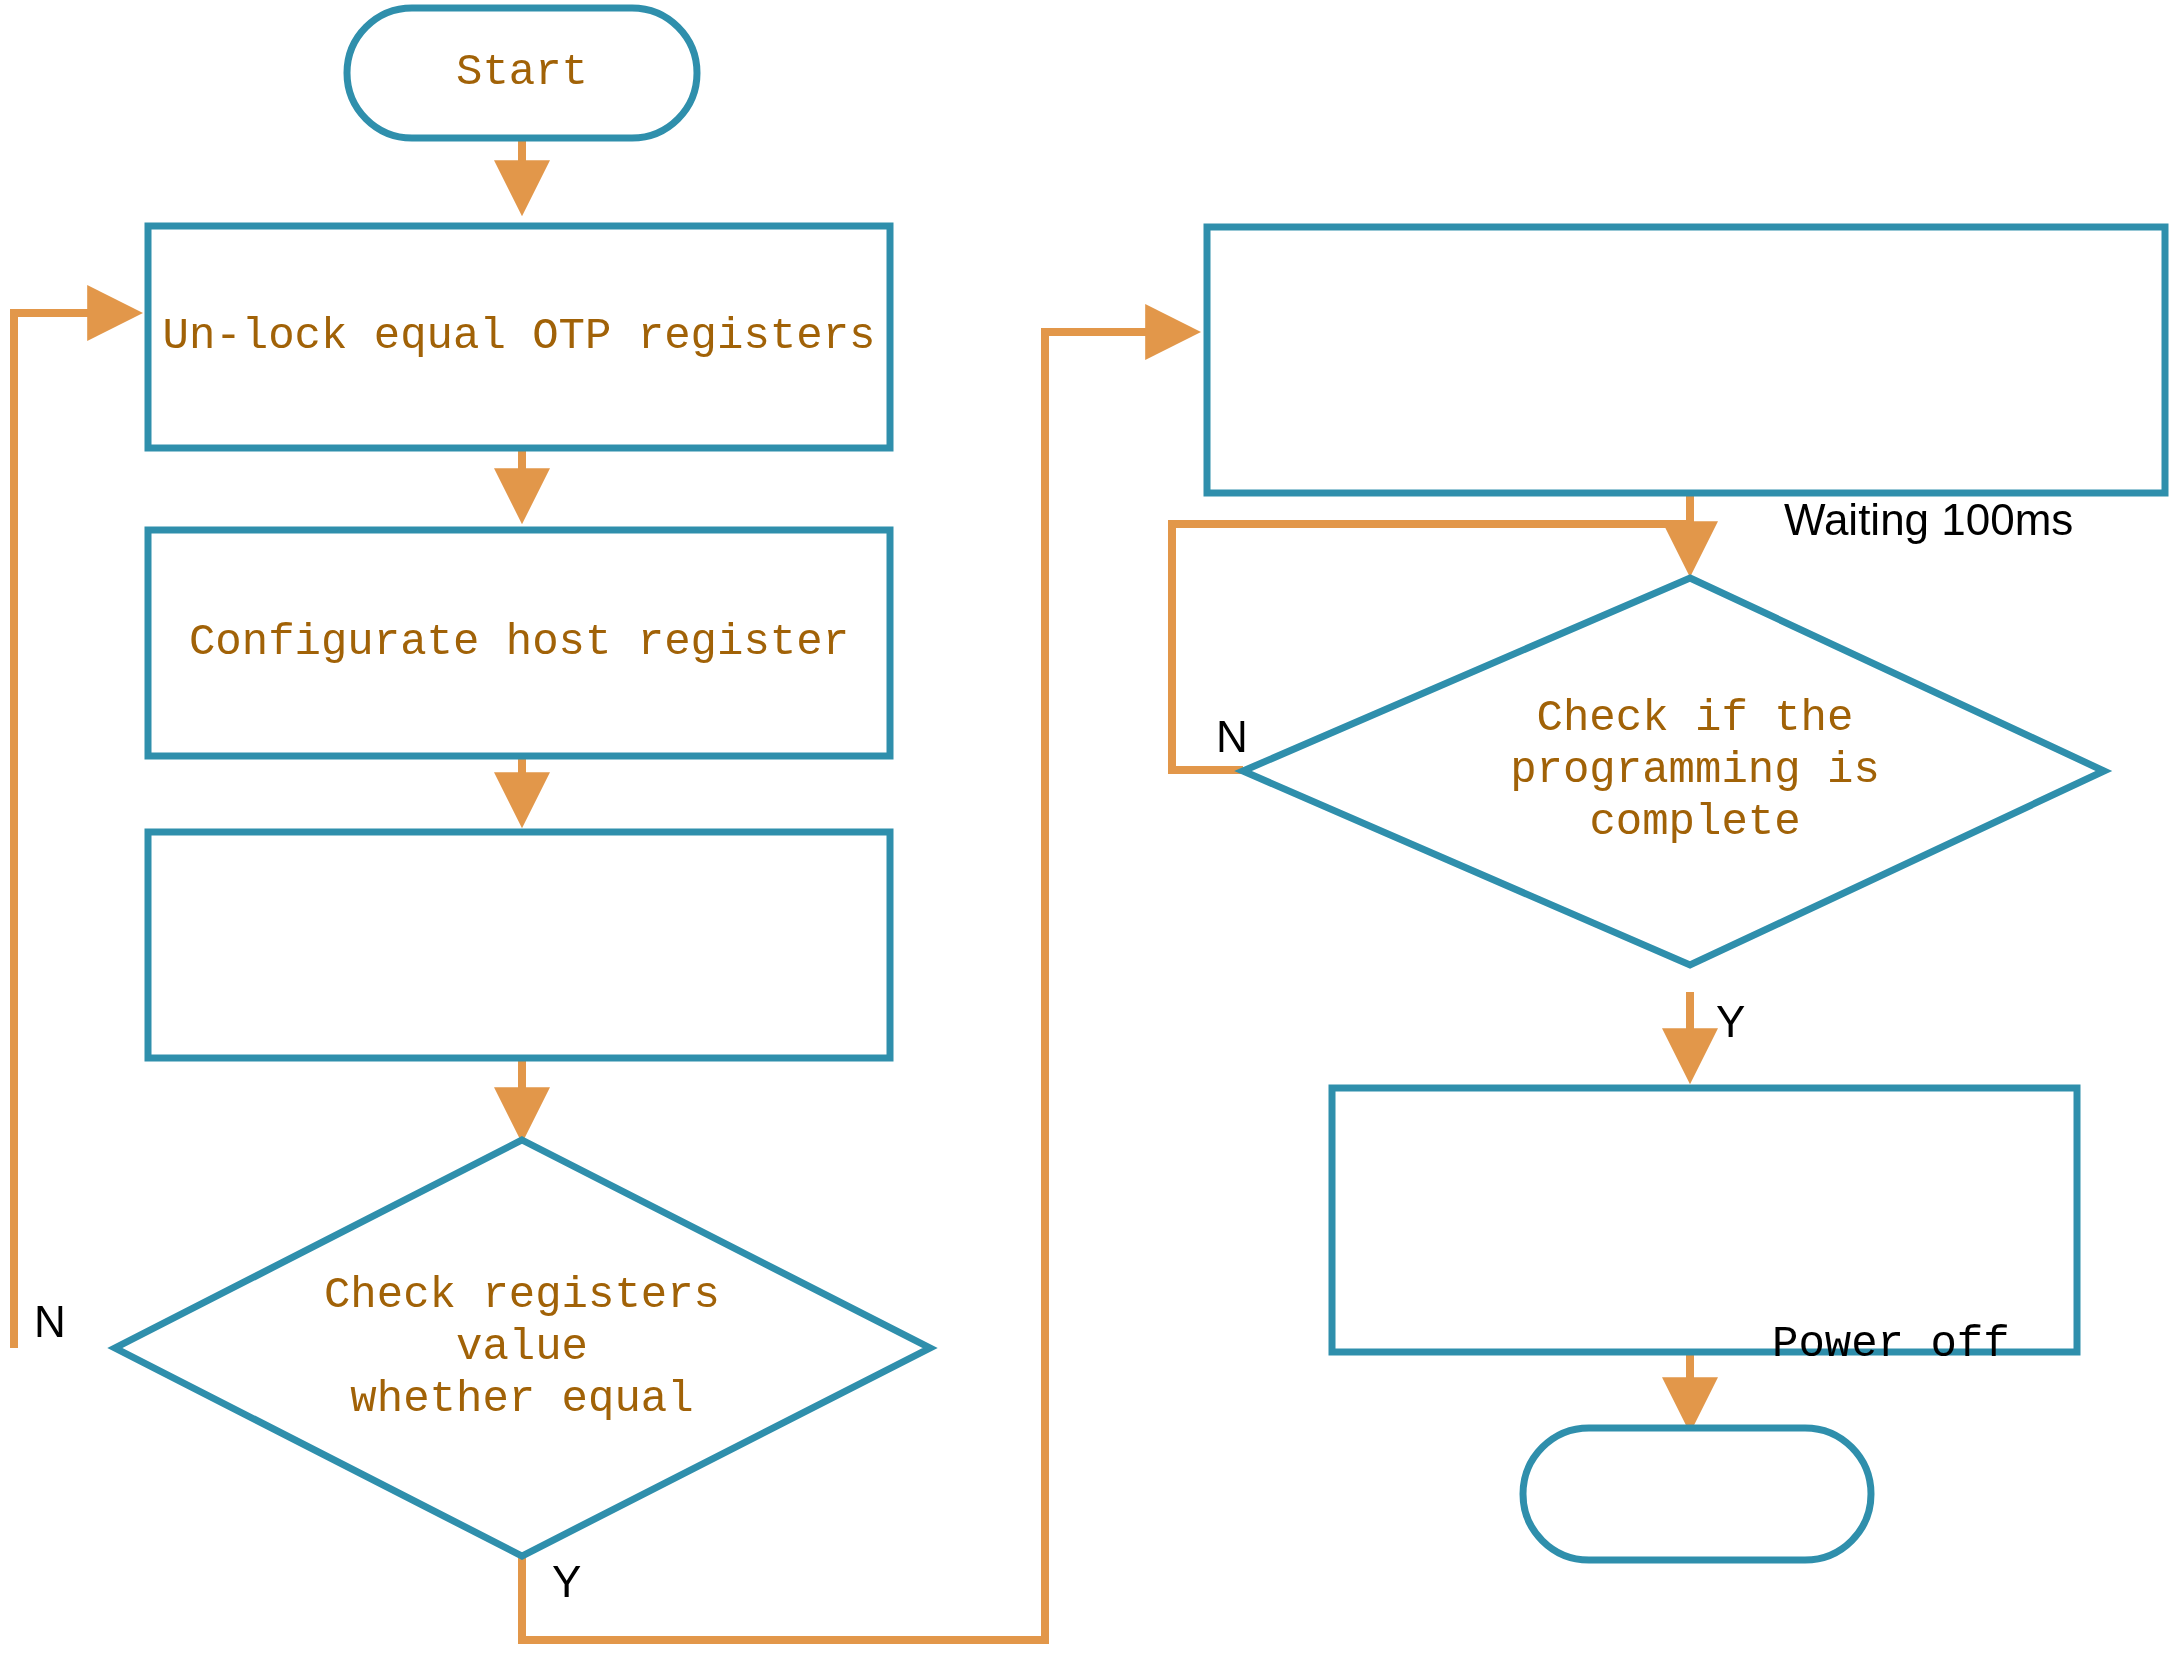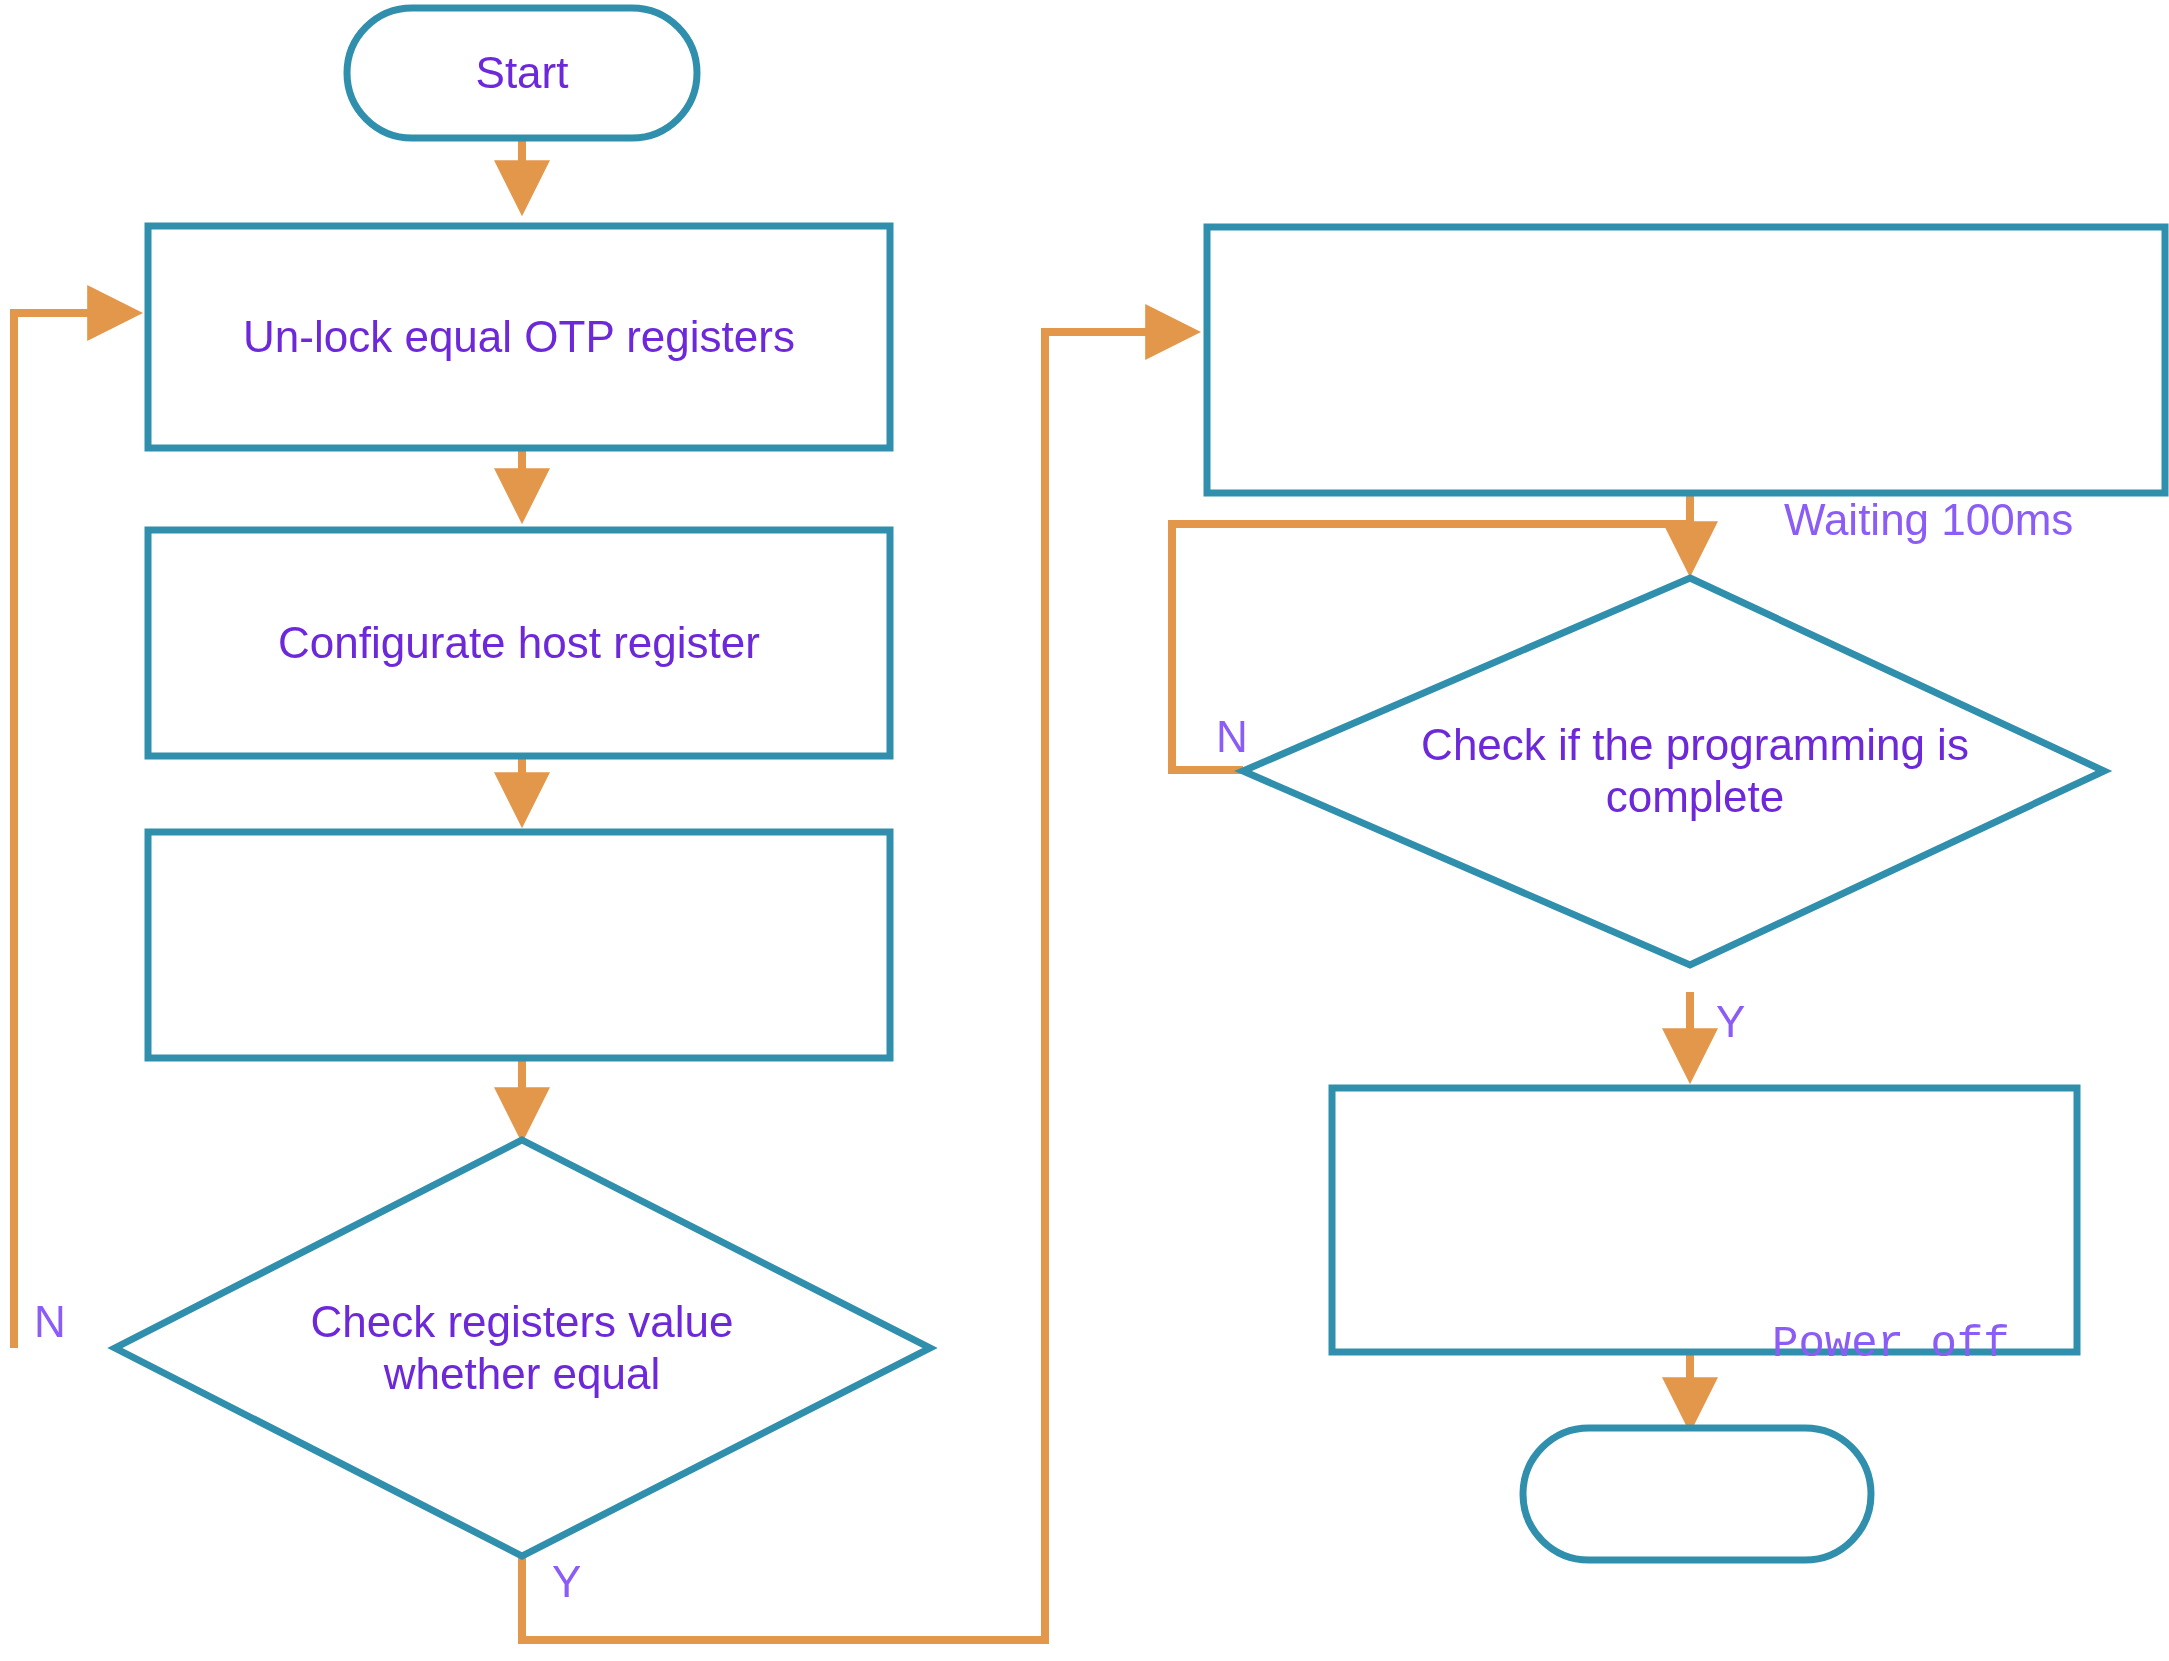--- a/index.html
+++ b/index.html
@@ -23,30 +23,30 @@
     left: 0;
     width: 2169px;
     height: 1661px;
   }
   .node-label {
     position: absolute;
     display: flex;
     align-items: center;
     justify-content: center;
     text-align: center;
-    color: #6d28d9;
+    color: #a16207;
     font-size: 44px;
     line-height: 1.18;
-    font-family: Liberation Sans, sans-serif;
+    font-family: Liberation Mono, monospace;
     pointer-events: none;
     white-space: pre-line;
   }
   .edge-label {
     position: absolute;
-    color: #8b5cf6;
+    color: #000000;
     font-size: 44px;
     font-family: "Liberation Sans", sans-serif;
     line-height: 1;
     white-space: nowrap;
   }
 </style>
 </head>
 <body>
 
 <div id="canvas">

